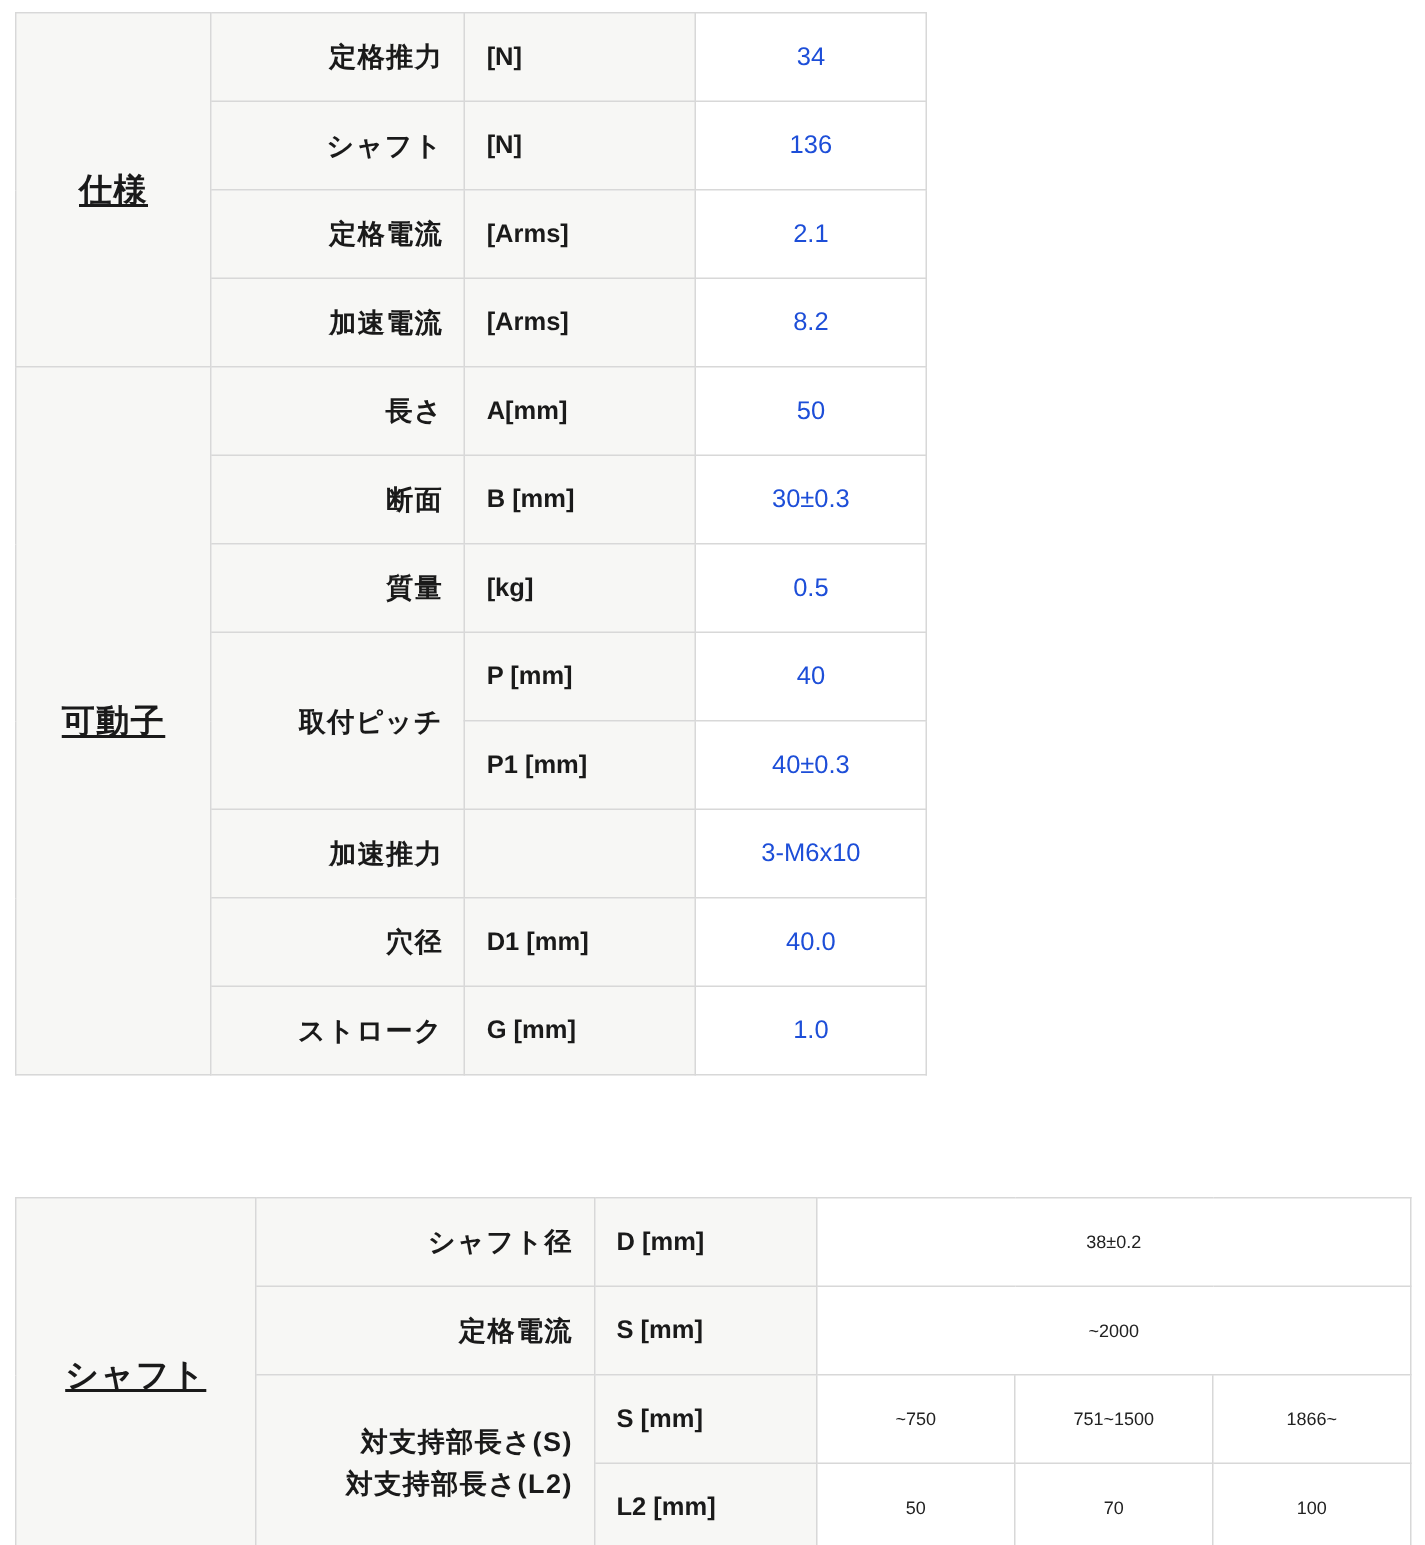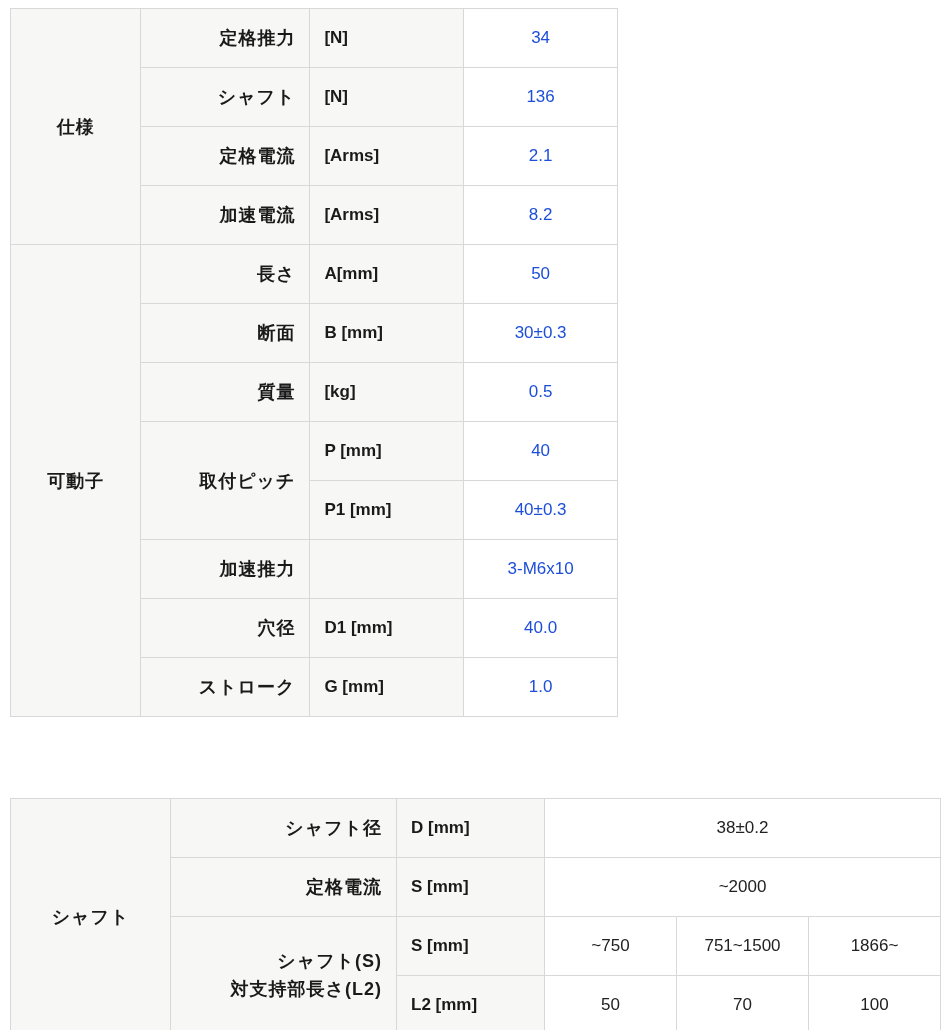--- a/index.html
+++ b/index.html
@@ -36,22 +36,23 @@
     font-size: 17px;
     height: 58px;
     padding: 0 14px;
     vertical-align: middle;
     background: #ffffff;
   }
   td.group {
     background: #f7f7f5;
     text-align: center;
     font-weight: bold;
-    font-size: 18px;
+    font-size: 22px;
     letter-spacing: 1px;
+    text-decoration: underline;
   }
   td.rowlabel {
     background: #f7f7f5;
     text-align: right;
     font-weight: bold;
     font-size: 18px;
     letter-spacing: 1px;
   }
   td.unit {
     background: #f7f7f5;
@@ -61,21 +62,21 @@
   }
   td.value {
     background: #ffffff;
     text-align: center;
     font-size: 17px;
     color: #1d4ed8;
   }
   td.value-center {
     background: #ffffff;
     text-align: center;
-    font-size: 17px;
+    font-size: 12px;
     color: #222;
   }
   .multiline {
     line-height: 1.55;
   }
   
   .c-group { width: 128px; }
   .c-label { width: 166px; }
   .c-unit  { width: 151px; }
   .c-val   { width: 151px; }
@@ -180,21 +181,21 @@
         <td class="unit">D [mm]</td>
         <td class="value-center" colspan="3">38±0.2</td>
       </tr>
       <tr>
         <td class="rowlabel">定格電流</td>
         <td class="unit">S [mm]</td>
         <td class="value-center" colspan="3">~2000</td>
       </tr>
       <tr>
         <td class="rowlabel multiline" rowspan="2">
-          <div>シャフト(S)</div>
+          <div>対支持部長さ(S)</div>
           <div>対支持部長さ(L2)</div>
         </td>
         <td class="unit">S [mm]</td>
         <td class="value-center">~750</td>
         <td class="value-center">751~1500</td>
         <td class="value-center">1866~</td>
       </tr>
       <tr>
         <td class="unit">L2 [mm]</td>
         <td class="value-center">50</td>

